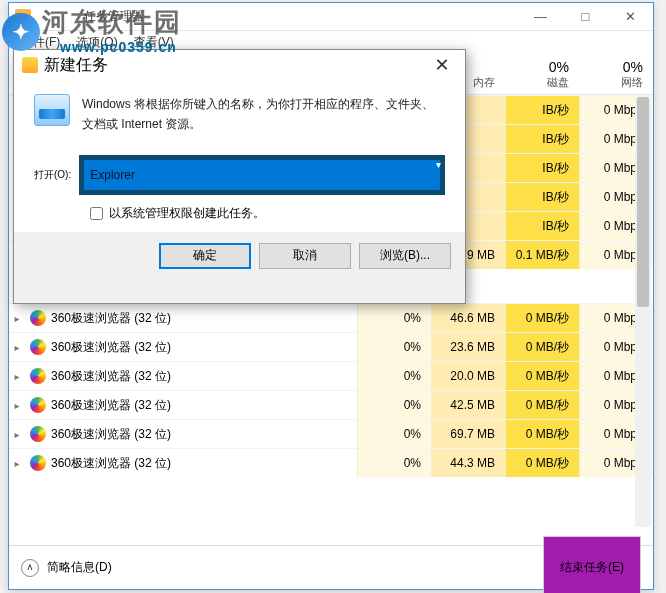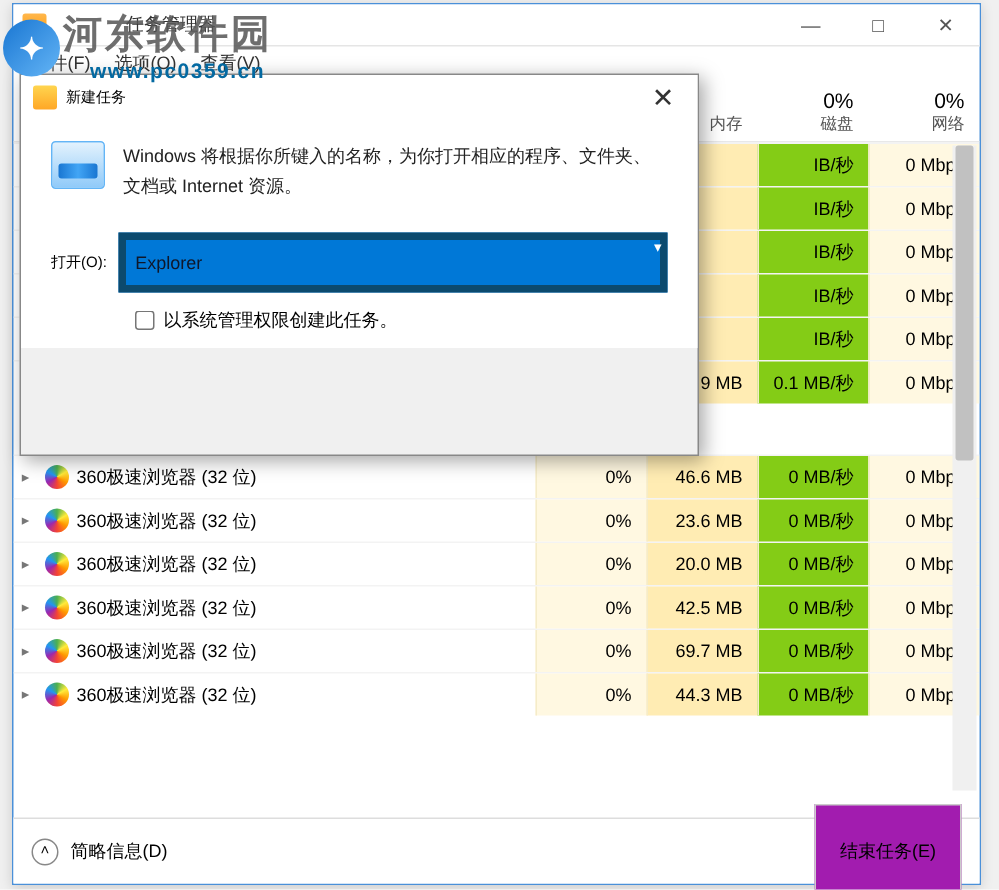--- a/index.html
+++ b/index.html
@@ -28,35 +28,35 @@
 
 .process-list { height: 445px; overflow-y: auto; }
 .section-header { padding: 10px 8px 6px; font-size: 14px; color: #333; }
 .process-row { display: flex; align-items: center; height: 29px; font-size: 12px; border-top: 1px solid #f3f3f3; }
 .process-row .expand { width: 16px; text-align: center; color: #777; font-size: 10px; }
 .process-row .picon { width: 18px; height: 18px; margin: 0 4px; display:flex; align-items:center; justify-content:center; }
 .process-row .pname { flex: 1; }
 .process-row .cell { width: 74px; text-align: right; padding-right: 10px; background: #fff8e1; height: 100%; line-height: 29px; border-left: 1px solid #f5ecc8; }
 .process-row .cell.cpu { background: #fff8e1; }
 .process-row .cell.mem { background: #ffecb3; }
-.process-row .cell.disk { background: #84cc16; }
+.process-row .cell.disk { background: #fde047; }
 .process-row .cell.net { background: #fff8e1; }
 
 .qq-icon { width:16px; height:16px; border-radius:50%; background: radial-gradient(circle at 30% 30%, #fff 15%, #d32f2f 20%, #d32f2f 60%, #000 61%); border:1px solid #000; }
 .a360-icon { width:16px; height:16px; border-radius:50%; background: conic-gradient(#4caf50,#ffeb3b,#ff9800,#f44336,#9c27b0,#2196f3,#4caf50); }
 
 .footer { position: absolute; bottom: 0; left: 0; right: 0; height: 44px; border-top: 1px solid #ddd; display: flex; align-items: center; padding: 0 12px; background: #fff; }
 .footer .expand-icon { width: 18px; height: 18px; border: 1px solid #888; border-radius: 50%; display: flex; align-items: center; justify-content: center; font-size: 10px; margin-right: 8px; cursor:pointer; }
 .footer .brief-label { font-size: 12px; flex: 1; }
 .footer .end-task { padding: 22px 16px; font-size: 12px; background: #a21caf; border: 1px solid #ccc; cursor: pointer; }
 
 .dialog { position: absolute; top: 49px; left: 13px; width: 453px; height: 255px; background: #f0f0f0; border: 1px solid #888; box-shadow: 3px 3px 12px rgba(0,0,0,0.35); z-index: 50; }
 .dialog .dlg-title { height: 30px; background: #fff; display: flex; align-items: center; padding: 0 8px; }
 .dialog .dlg-title .dlg-icon { width:16px; height:16px; background: linear-gradient(#ffd54f,#ffa726); margin-right:6px; border-radius:2px; }
-.dialog .dlg-title .ttl { flex: 1; font-size: 10px; }
+.dialog .dlg-title .ttl { flex: 1; font-size: 16px; }
 .dialog .dlg-title .dlg-close { width: 30px; text-align: center; font-size: 18px; cursor: pointer; color:#333; }
 .dialog .dlg-body { padding: 14px 20px 10px 20px; background:#fff; }
 .dialog .msg-row { display: flex; margin-bottom: 20px; }
 .dialog .msg-icon { width: 36px; height: 32px; margin-right: 12px; background: linear-gradient(#e3f2fd,#90caf9); border:1px solid #64b5f6; border-radius:3px; flex-shrink:0; position:relative; }
 .dialog .msg-icon::after { content:""; position:absolute; left:4px; top:14px; width:26px; height:10px; background:linear-gradient(90deg,#1976d2,#42a5f5,#1976d2); border-radius:2px; }
 .dialog .msg-text { font-size: 12px; line-height: 1.7; color: #222; }
 .dialog .input-row { display: flex; align-items: center; margin-bottom: 10px; }
 .dialog .input-label { font-size: 10px; margin-right: 8px; }
 .dialog .combo { flex: 1; position: relative; }
 .dialog .combo input { width: 100%; height: 40px; border: 5px solid #0c4a6e; padding: 0 22px 0 6px; font-size: 12px; background: #0078d7; color: #0f172a; }
@@ -263,19 +263,24 @@
       <div class="combo">
         <input type="text" value="Explorer" style="">
         <span class="dd">▾</span>
       </div>
     </div>
     <div class="check-row">
       <input type="checkbox" style="">
       <span>以系统管理权限创建此任务。</span>
     </div>
   </div>
+  <div class="dlg-buttons">
+    <button class="dlg-btn primary">确定</button>
+    <button class="dlg-btn">取消</button>
+    <button class="dlg-btn">浏览(B)...</button>
+  </div>
 </div>
 
 <div class="watermark">
   <div class="watermark-logo">✦</div>
   <span class="watermark-text" style="margin-left:42px;">河东软件园</span>
   <div class="watermark-url">www.pc0359.cn</div>
 </div>
 
 </body></html>

